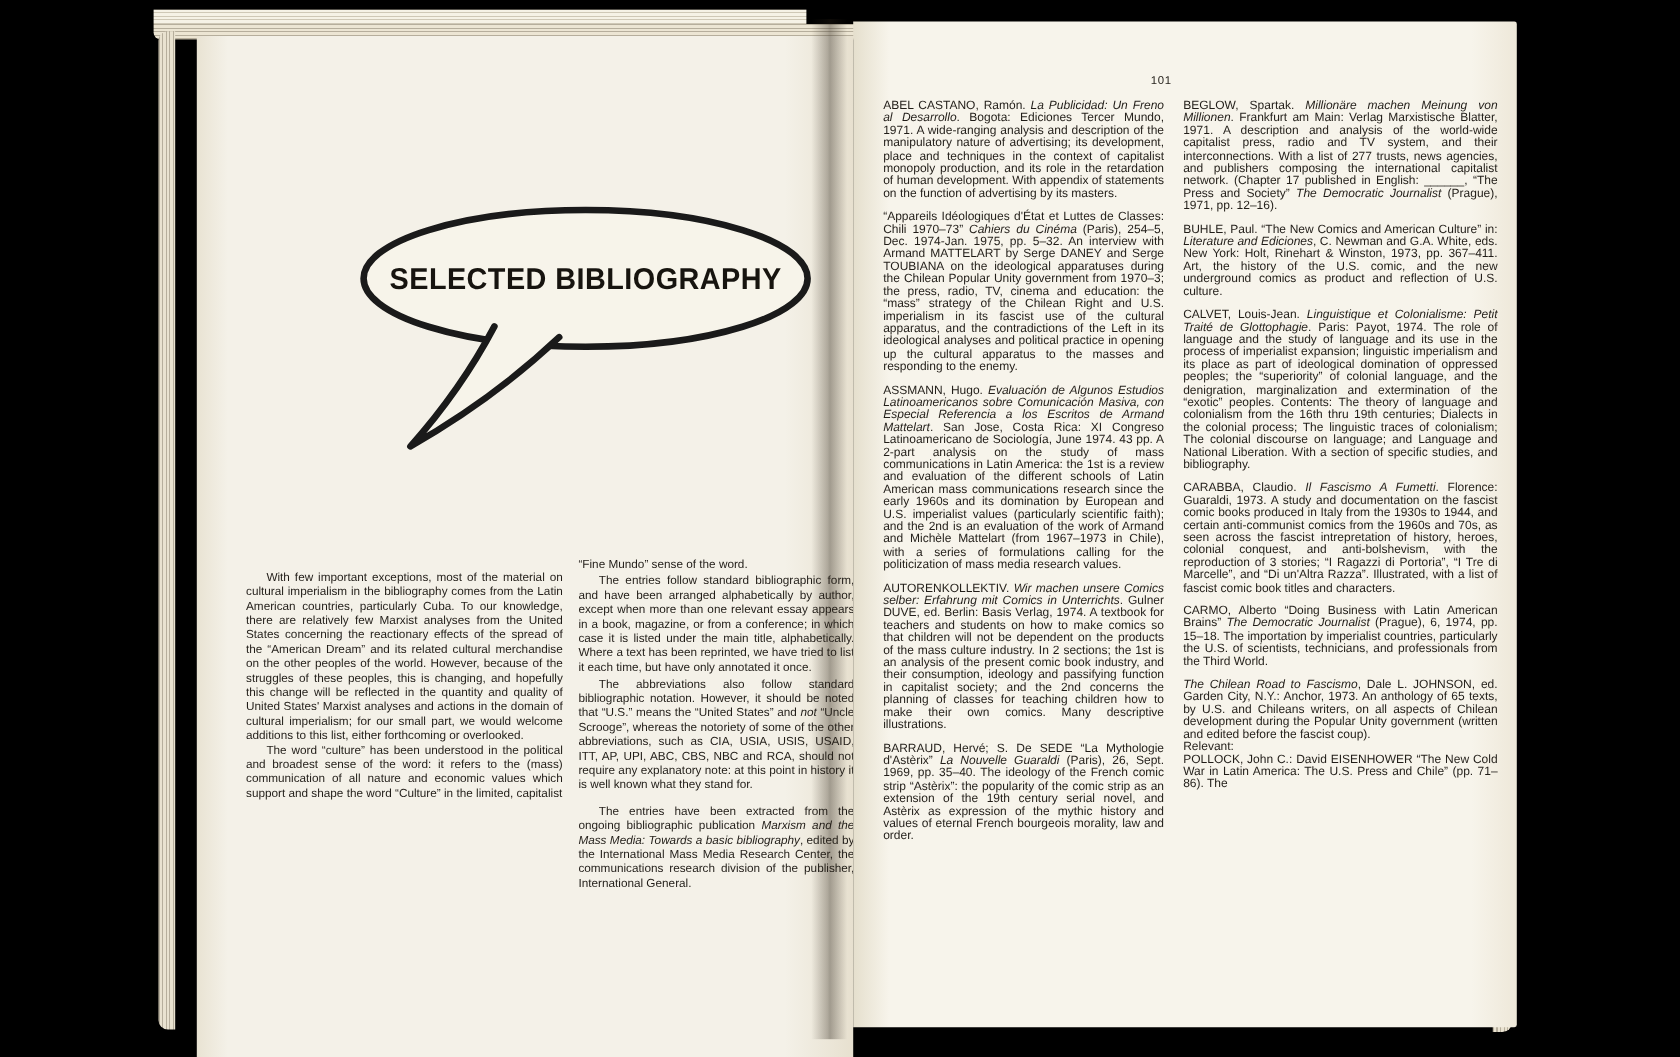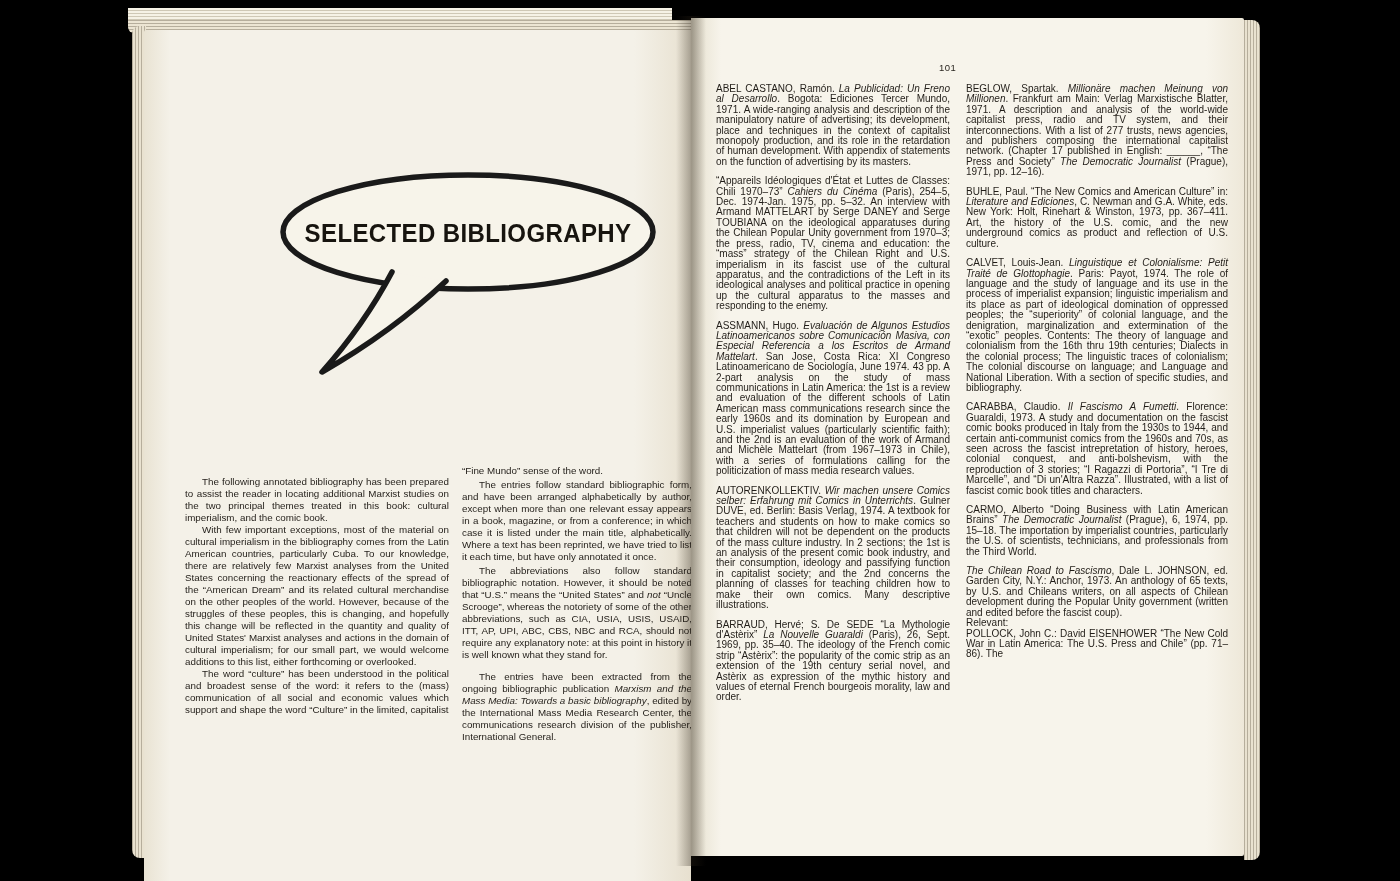--- a/index.html
+++ b/index.html
@@ -9,21 +9,21 @@
 
   
   .edge{position:absolute;background:repeating-linear-gradient(90deg,#b6ae9c 0 1px,#e9e2d0 1px 3px);}
   .edge-left{left:4px;top:18px;width:14px;height:832px;border-radius:8px 0 0 8px;}
   .edge-right{left:1116px;top:12px;width:16px;height:840px;border-radius:0 8px 8px 0;}
   .edge-bottom{left:10px;top:846px;width:1112px;height:13px;
         background:repeating-linear-gradient(0deg,#b6ae9c 0 1px,#ece5d3 1px 3px);border-radius:0 0 6px 6px;}
   .edge-top-right{left:570px;top:2px;width:544px;height:12px;
         background:repeating-linear-gradient(0deg,#cfc8b6 0 1px,#f6f2e6 1px 3px);}
 
-  .page{position:absolute;overflow:hidden;}
+  .page{position:absolute;overflow:hidden;margin-left:20px;}
   .page-left{left:16px;top:22px;width:547px;height:874px;border-radius:2px 0 0 2px;
       background:linear-gradient(90deg,#e9e3d3 0px,#f4f1e8 26px,#f4f1e8 490px,#e7e0cf 547px);}
   .page-right{left:563px;top:10px;width:553px;height:838px;border-radius:0 2px 2px 0;
       background:linear-gradient(90deg,#e5dfcd 0px,#f7f4eb 30px,#f7f4eb 515px,#eee8d9 553px);}
   .spine{position:absolute;left:548px;top:8px;width:30px;height:850px;z-index:5;pointer-events:none;
       background:linear-gradient(90deg,rgba(40,32,22,0) 0%,rgba(40,32,22,.30) 45%,rgba(40,32,22,.38) 52%,rgba(40,32,22,0) 100%);}
 
   
   .bubble-svg{position:absolute;left:120px;top:130px;}
   .bubble-title{position:absolute;left:134px;top:189px;width:380px;text-align:center;
@@ -59,23 +59,22 @@
     <div class="edge-bottom"></div>
 
     <div class="page page-left">
       <svg class="bubble-svg" width="410" height="235" viewBox="0 0 410 235">
         <ellipse cx="204" cy="72" rx="185" ry="57" fill="#f7f4ea" stroke="#1a1a1a" stroke-width="5.5"></ellipse>
         <path d="M 128 112 Q 100 165 58 212 Q 128 172 182 121" fill="#f7f4ea" stroke="#1a1a1a" stroke-width="5.5" stroke-linejoin="round" stroke-linecap="round"></path>
       </svg>
       <div class="bubble-title">SELECTED BIBLIOGRAPHY</div>
 
       <div class="col intro" id="left-col1">
-          <p>The following annotated bibliography has been prepared to assist the reader in locating additional Marxist studies on the two principal themes treated in this book: cultural imperialism, and the comic book.</p>
           <p>With few important exceptions, most of the material on cultural imperialism in the bibliography comes from the Latin American countries, particularly Cuba. To our knowledge, there are relatively few Marxist analyses from the United States concerning the reactionary effects of the spread of the “American Dream” and its related cultural merchandise on the other peoples of the world. However, because of the struggles of these peoples, this is changing, and hopefully this change will be reflected in the quantity and quality of United States' Marxist analyses and actions in the domain of cultural imperialism; for our small part, we would welcome additions to this list, either forthcoming or overlooked.</p>
-          <p>The word “culture” has been understood in the political and broadest sense of the word: it refers to the (mass) communication of all social and economic values which support and shape the word “Culture” in the limited, capitalist</p>
+          <p>The word “culture” has been understood in the political and broadest sense of the word: it refers to the (mass) communication of all nature and economic values which support and shape the word “Culture” in the limited, capitalist</p>
         </div>
       <div class="col intro" id="left-col2">
           <p>“Fine Mundo” sense of the word.</p>
           <p>The entries follow standard bibliographic form, and have been arranged alphabetically by author, except when more than one relevant essay appears in a book, magazine, or from a conference; in which case it is listed under the main title, alphabetically. Where a text has been reprinted, we have tried to list it each time, but have only annotated it once.</p>
           <p>The abbreviations also follow standard bibliographic notation. However, it should be noted that “U.S.” means the “United States” and <em>not</em> “Uncle Scrooge”, whereas the notoriety of some of the other abbreviations, such as CIA, USIA, USIS, USAID, ITT, AP, UPI, ABC, CBS, NBC and RCA, should not require any explanatory note: at this point in history it is well known what they stand for.</p>
           <p>The entries have been extracted from the ongoing bibliographic publication <em>Marxism and the Mass Media: Towards a basic bibliography</em>, edited by the International Mass Media Research Center, the communications research division of the publisher, International General.</p>
         </div>
     </div>
 
     <div class="page page-right">

